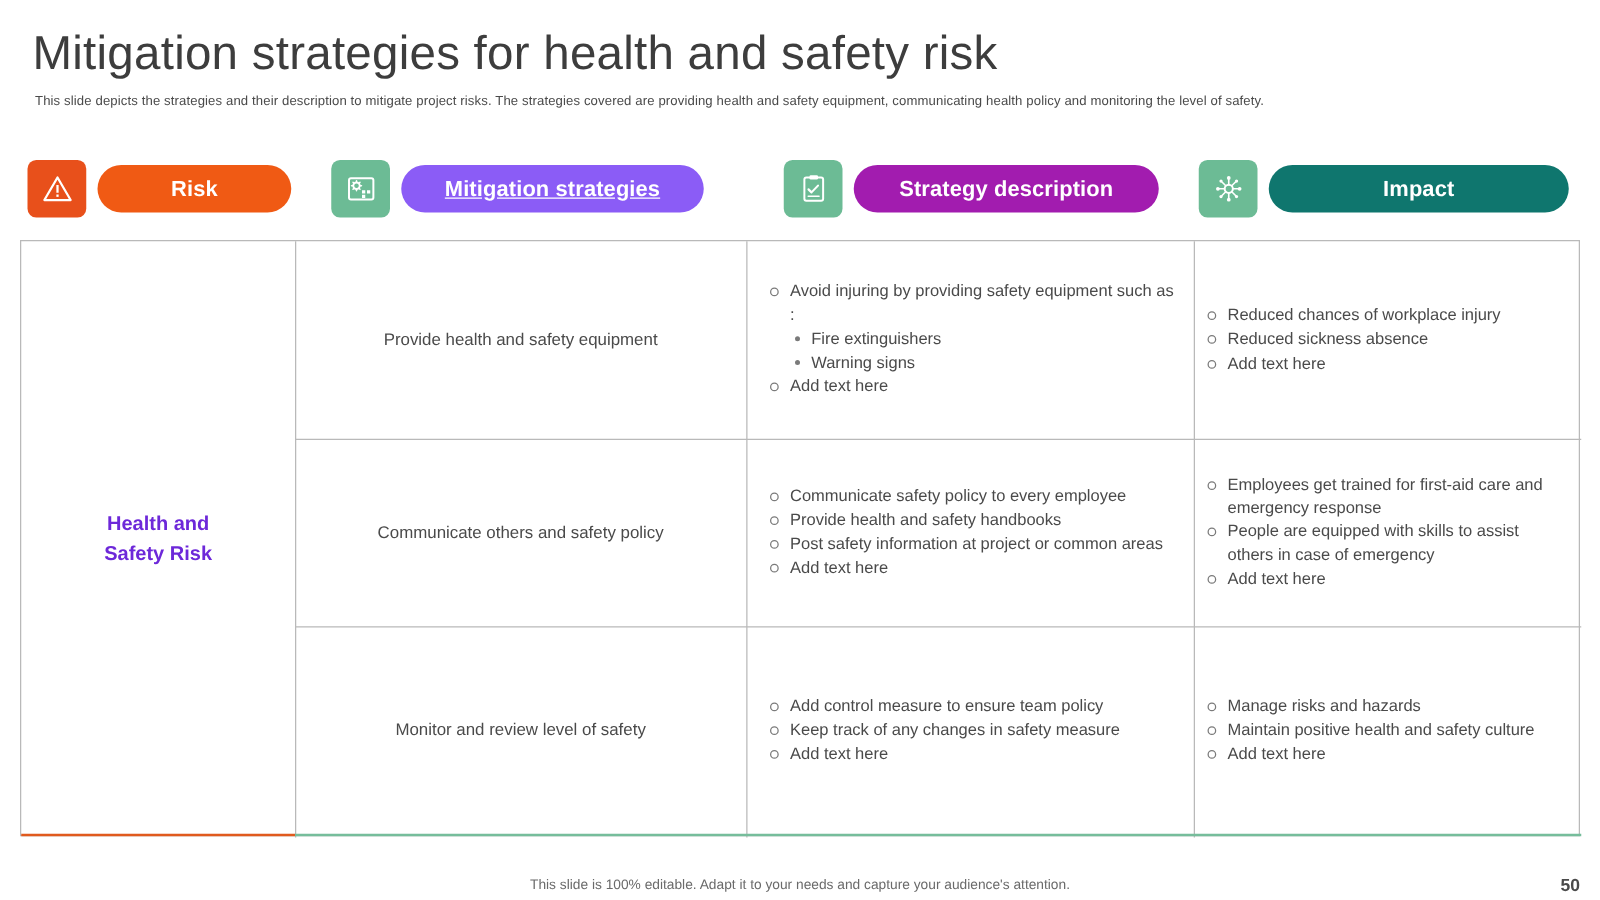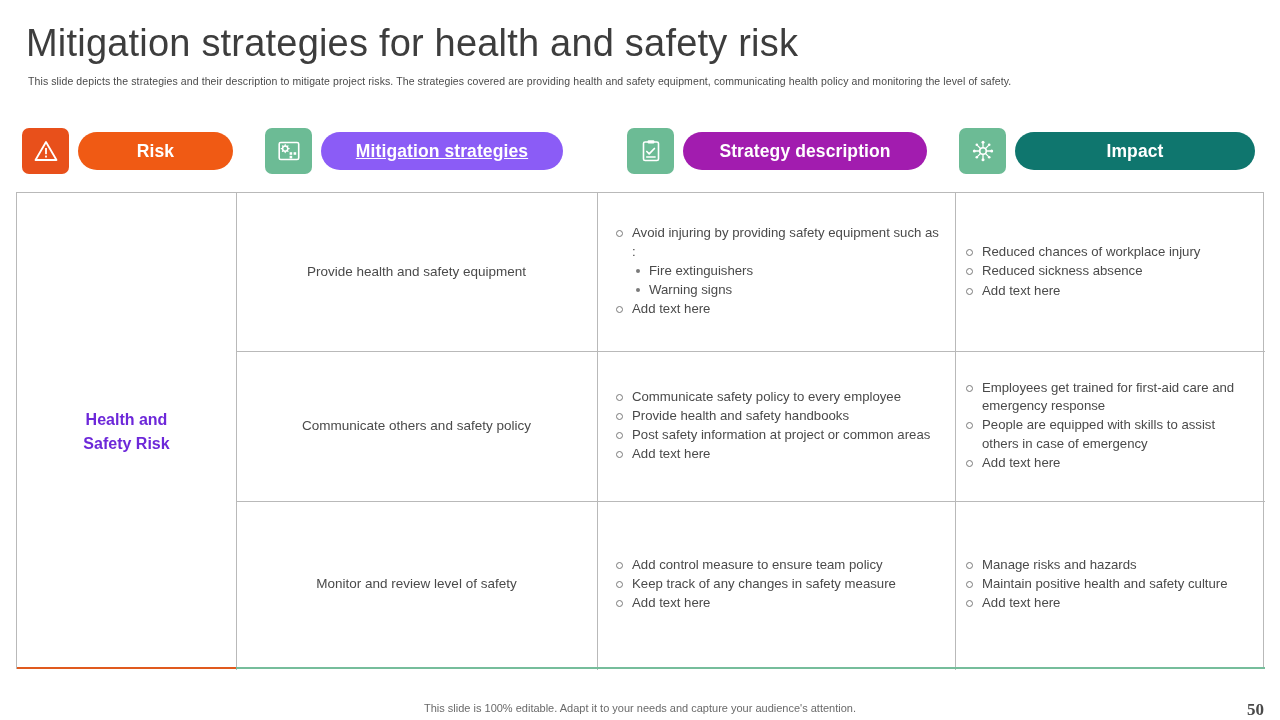--- a/index.html
+++ b/index.html
@@ -153,24 +153,23 @@
   .footer-note {
     position: absolute;
     left: 0; right: 0; top: 702px;
     text-align: center;
     font-size: 11px;
     color: #6a6a6a;
   }
   .page-num {
     position: absolute;
     right: 16px; top: 700px;
-    font-size: 17px;
+    font-size: 14px;
     font-weight: bold;
     color: #4a4a4a;
-    font-family: Liberation Serif, serif;
   }
 </style>
 </head>
 <body>
 
 <div class="slide">
 
   <div class="title">Mitigation strategies for health and safety risk</div>
   <div class="subtitle">This slide depicts the strategies and their description to mitigate project risks. The strategies covered are providing health and safety equipment, communicating health policy and monitoring the level of safety.</div>
 

